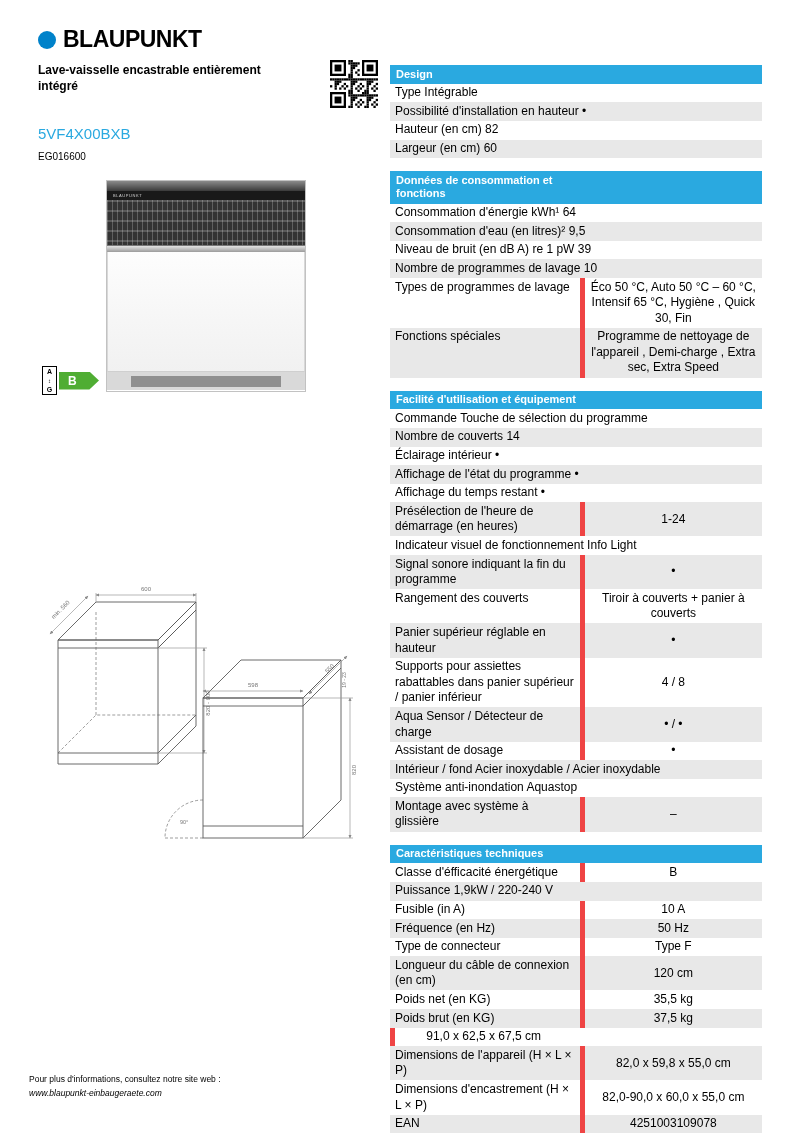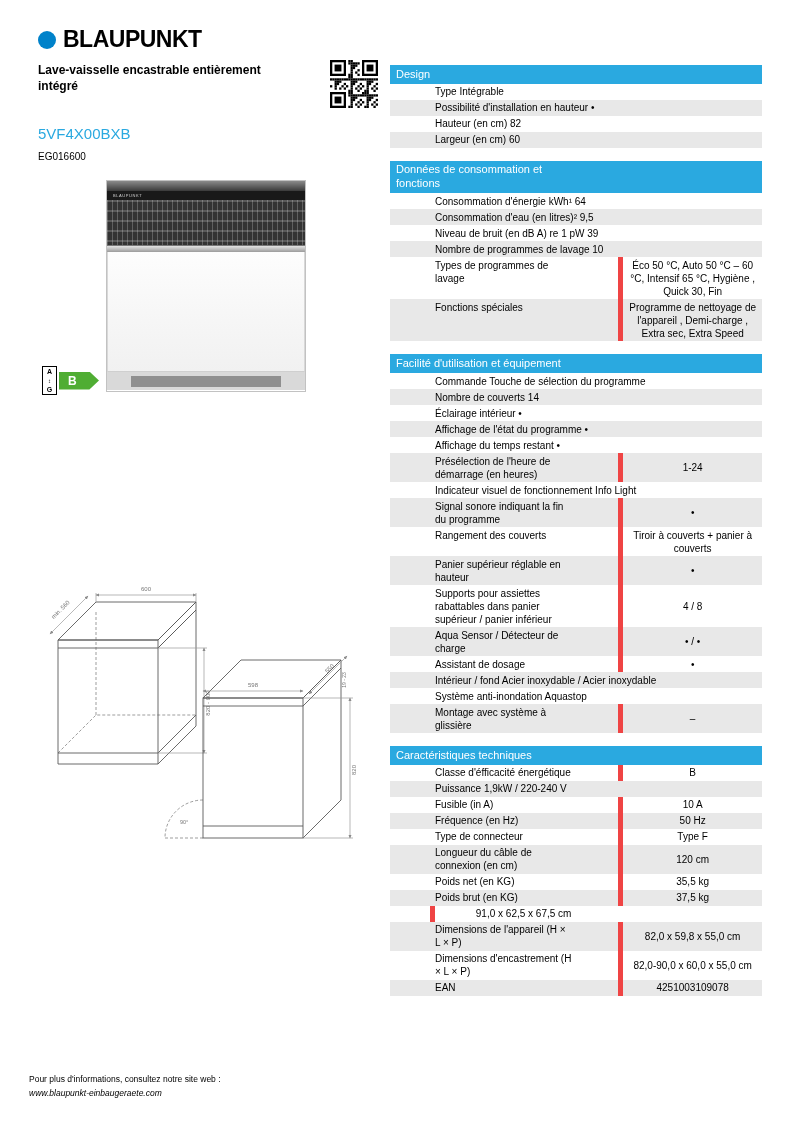--- a/index.html
+++ b/index.html
@@ -40,24 +40,24 @@
   .escale .eletter{font-size:7px; line-height:1;}
   .escale .earr{font-size:6px; line-height:1; color:#000;}
   .earrow{width:40px; height:18px; background:var(--energy-green); clip-path:polygon(0 0,76% 0,100% 50%,76% 100%,0 100%); color:#fff; font-weight:bold; font-size:12px; display:flex; align-items:center; padding-left:9px;}
 
   
   .drawings{position:absolute; left:38px; top:548px; width:334px; height:318px;}
 
   
   .specs{position:absolute; left:390px; top:65px; width:372px;}
   .spec-table{margin-bottom:13px;}
-  .thead{background:var(--accent); color:#fff; font-weight:normal; font-size:11px; line-height:1.25; padding:2.5px 6px; white-space:pre-line;}
+  .thead{background:var(--accent); color:#fff; font-weight:bold; font-size:11px; line-height:1.25; padding:2.5px 6px; white-space:pre-line;}
   .row{display:flex; background:#fff; min-height:15.5px; align-items:stretch;}
   .row.alt{background:var(--row-gray);}
-  .cell{font-size:10px; line-height:1.3; padding:1.5px 5px;margin-left:40px;}
+  .cell{font-size:12px; line-height:1.3; padding:1.5px 5px;}
   .cell.full{flex:1;}
   .cell.lbl{width:51%;}
   .cell.val{width:49%; border-left:5px solid #ef4444; display:flex; align-items:center; justify-content:center; text-align:center;}
 
   
   .footer{position:absolute; left:29px; top:1072px; font-size:8.5px; line-height:1.7;}
   .footer a{color:#000; text-decoration:none;font-style:italic;}
 </style>
 </head>
 <body>

